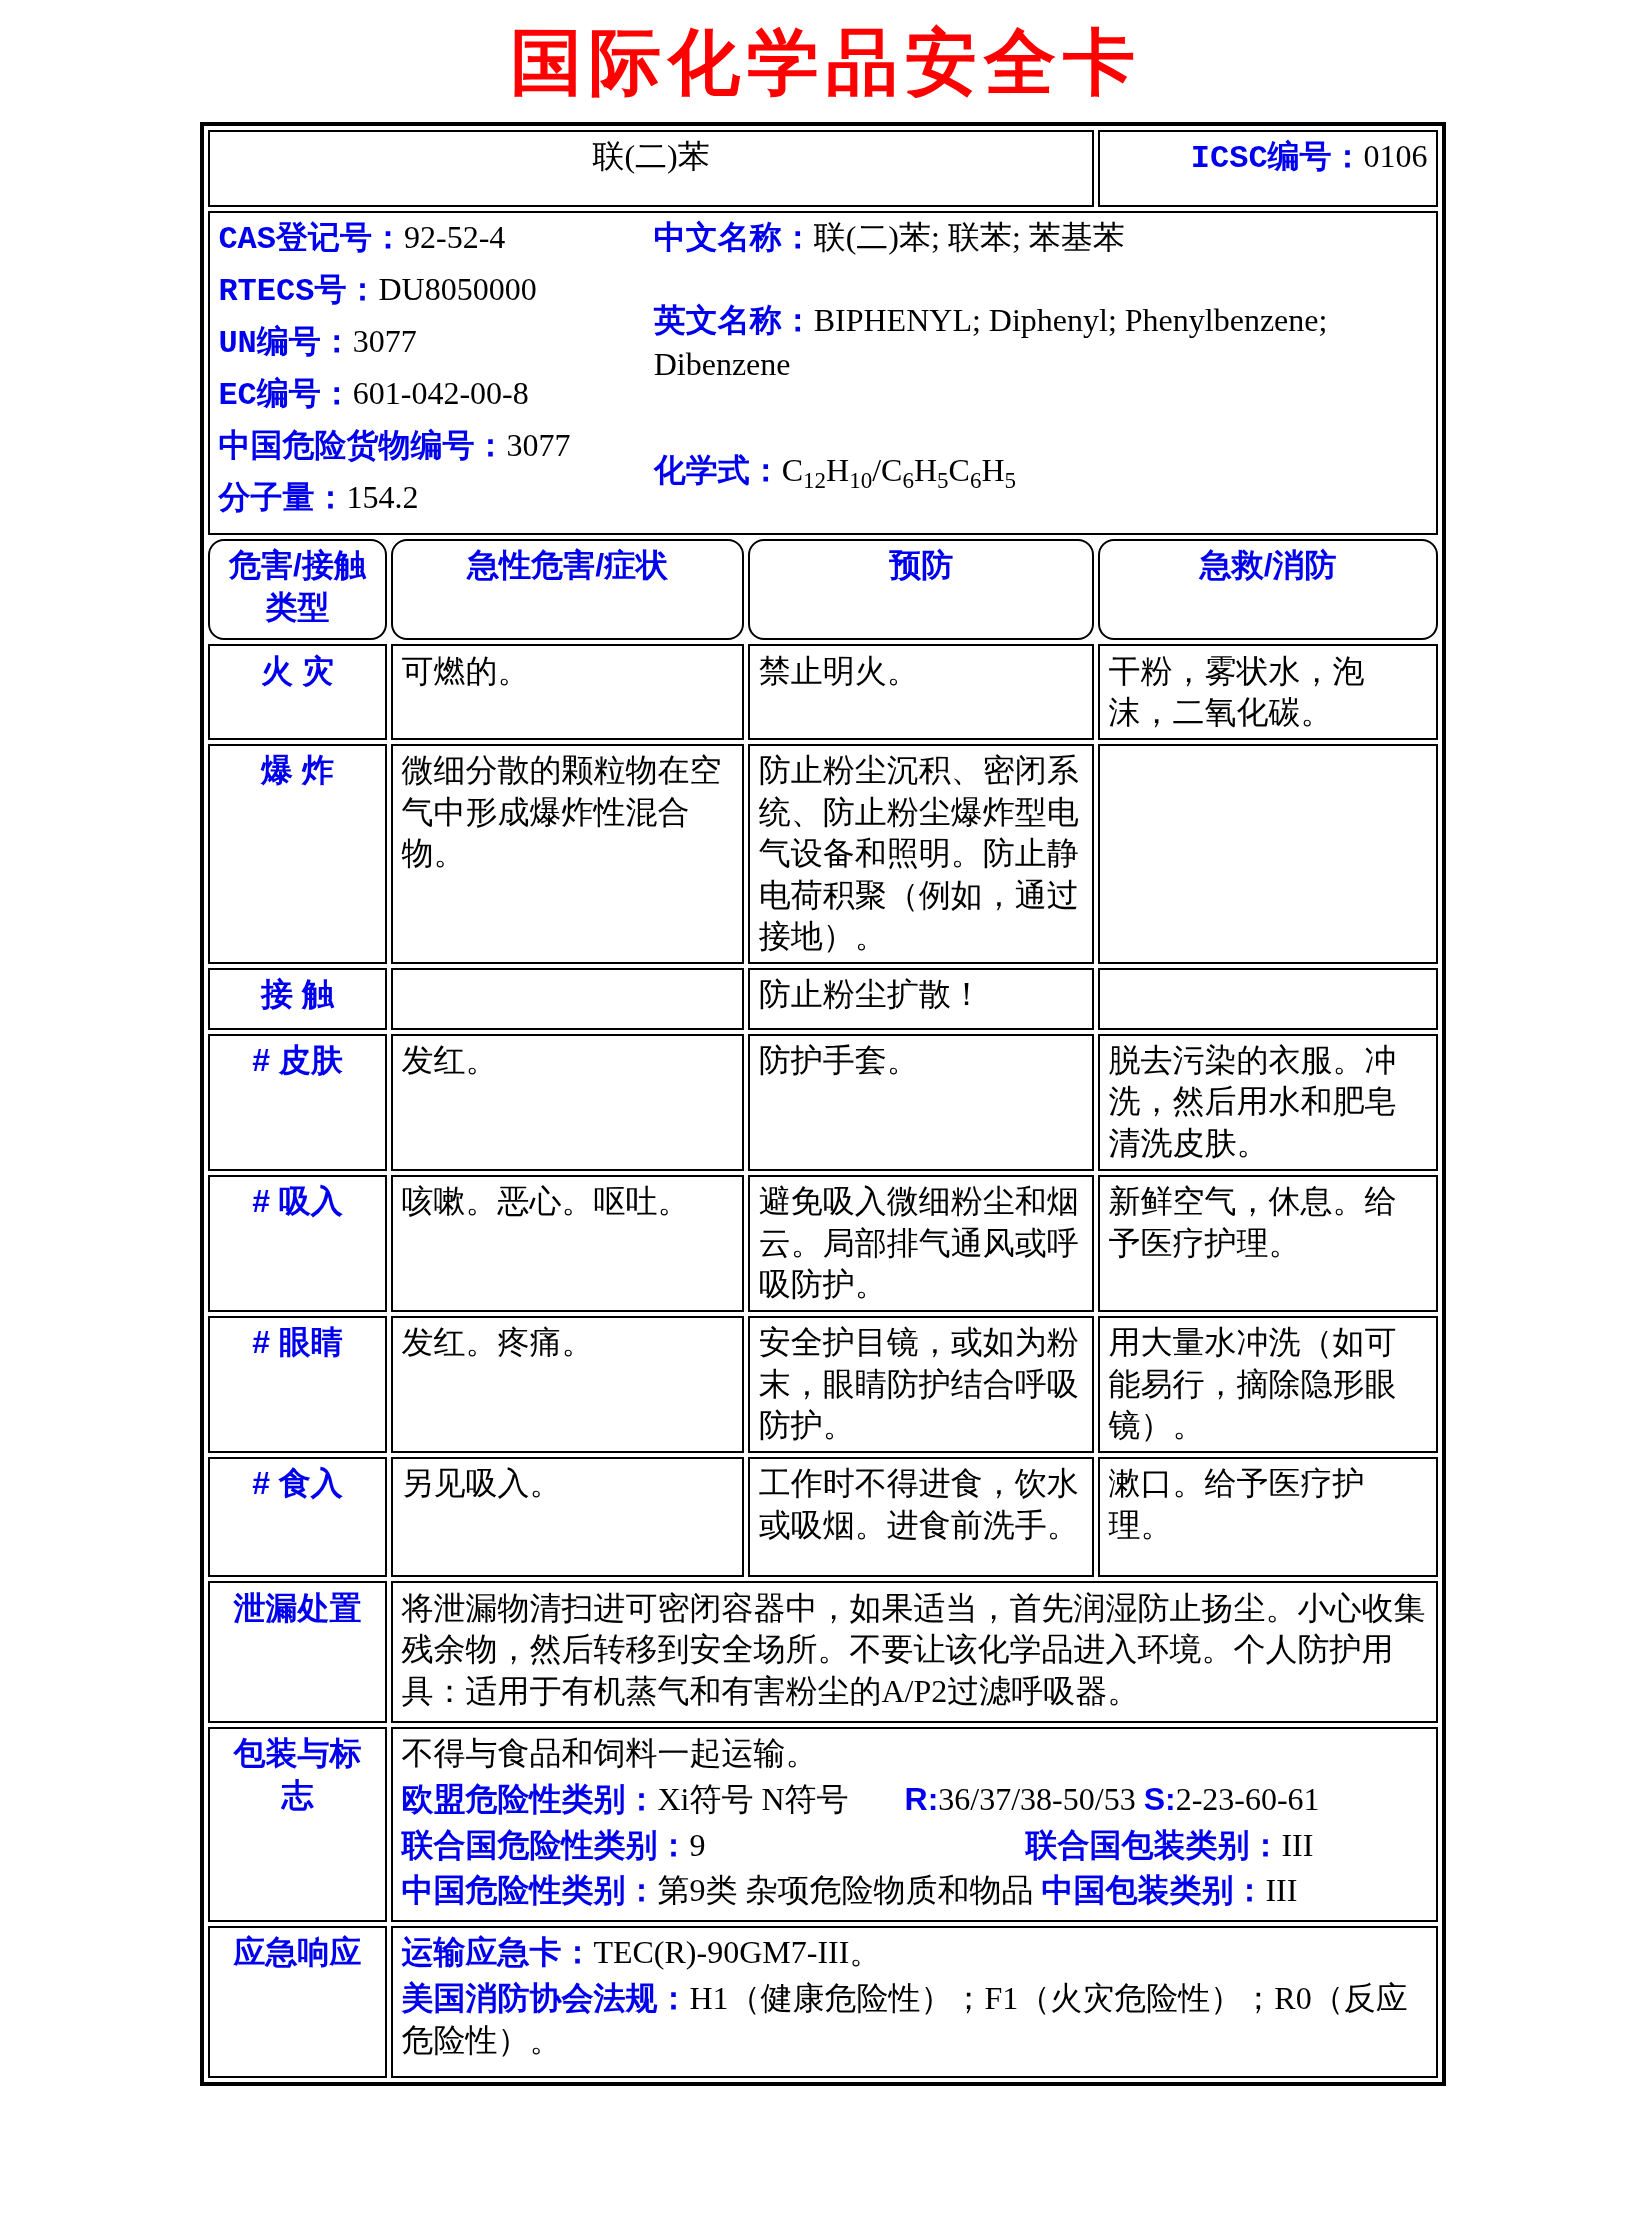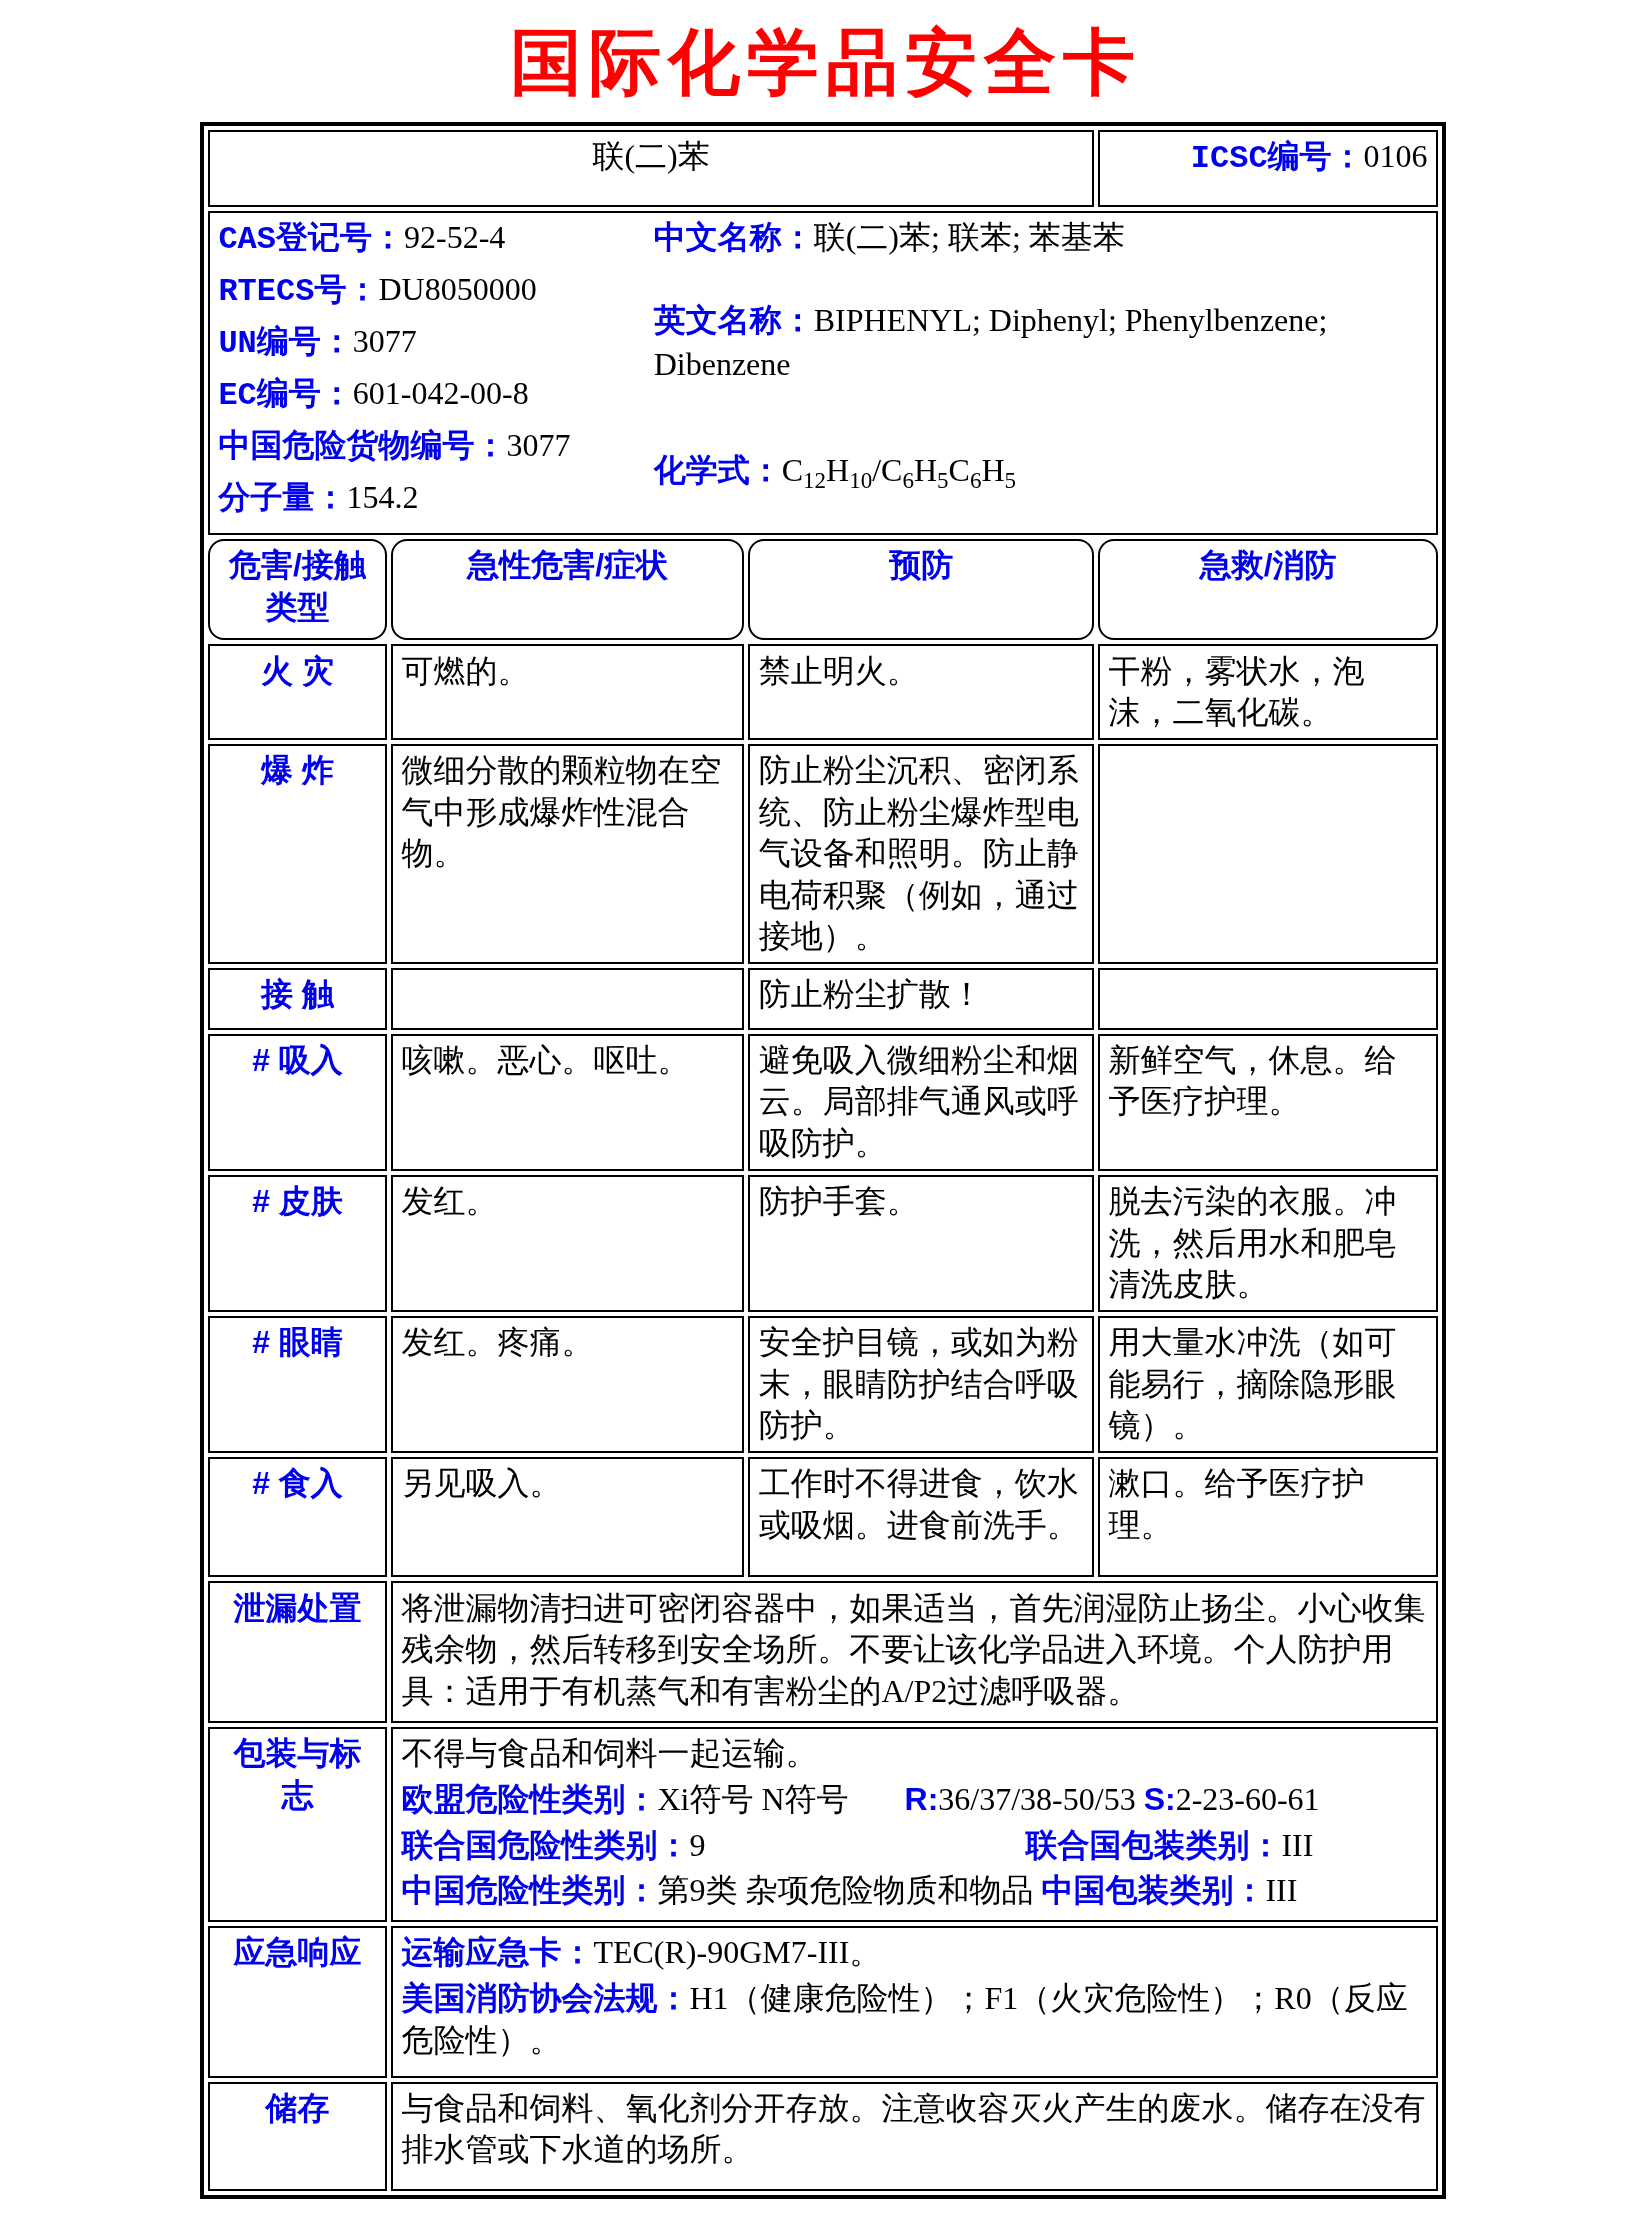--- a/index.html
+++ b/index.html
@@ -141,30 +141,30 @@
           <td>防止粉尘沉积、密闭系统、防止粉尘爆炸型电气设备和照明。防止静电荷积聚（例如，通过接地）。</td>
           <td></td>
         </tr>
         <tr>
           <td class="type-cell" style="height: 49px;">接 触</td>
           <td></td>
           <td>防止粉尘扩散！</td>
           <td></td>
         </tr>
         <tr>
+          <td class="type-cell" style="height: 111px;"># 皮肤</td>
+          <td>发红。</td>
+          <td>防护手套。</td>
+          <td>脱去污染的衣服。冲洗，然后用水和肥皂清洗皮肤。</td>
+        </tr>
+        <tr>
           <td class="type-cell" style="height: 110px;"># 吸入</td>
           <td>咳嗽。恶心。呕吐。</td>
           <td>避免吸入微细粉尘和烟云。局部排气通风或呼吸防护。</td>
           <td>新鲜空气，休息。给予医疗护理。</td>
-        </tr>
-        <tr>
-          <td class="type-cell" style="height: 111px;"># 皮肤</td>
-          <td>发红。</td>
-          <td>防护手套。</td>
-          <td>脱去污染的衣服。冲洗，然后用水和肥皂清洗皮肤。</td>
         </tr>
         <tr>
           <td class="type-cell" style="height: 111px;"># 眼睛</td>
           <td>发红。疼痛。</td>
           <td>安全护目镜，或如为粉末，眼睛防护结合呼吸防护。</td>
           <td>用大量水冲洗（如可能易行，摘除隐形眼镜）。</td>
         </tr>
         <tr>
           <td class="type-cell" style="height: 108px;"># 食入</td>
           <td>另见吸入。</td>
@@ -186,22 +186,16 @@
             <div class="cell-line"><span class="seg-b">中国危险性类别：</span><span class="seg-k">第9类 杂项危险物质和物品 </span><span class="seg-b">中国包装类别：</span><span class="seg-k">III</span></div>
           </td>
         </tr>
         <tr>
           <td class="type-cell" style="height: 139px;">应急响应</td>
           <td colspan="3">
             <div class="cell-line"><span class="seg-b">运输应急卡：</span><span class="seg-k">TEC(R)-90GM7-III。</span></div>
             <div class="cell-line"><span class="seg-b">美国消防协会法规：</span><span class="seg-k">H1（健康危险性）；F1（火灾危险性）；R0（反应危险性）。</span></div>
           </td>
         </tr>
-        <tr>
-          <td class="type-cell" style="height: 97px;">储存</td>
-          <td colspan="3">
-            <div class="cell-line"><span class="seg-k">与食品和饲料、氧化剂分开存放。注意收容灭火产生的废水。储存在没有排水管或下水道的场所。</span></div>
-          </td>
-        </tr>
       </tbody>
   </table>
 </div>
 
 
 </body></html>

